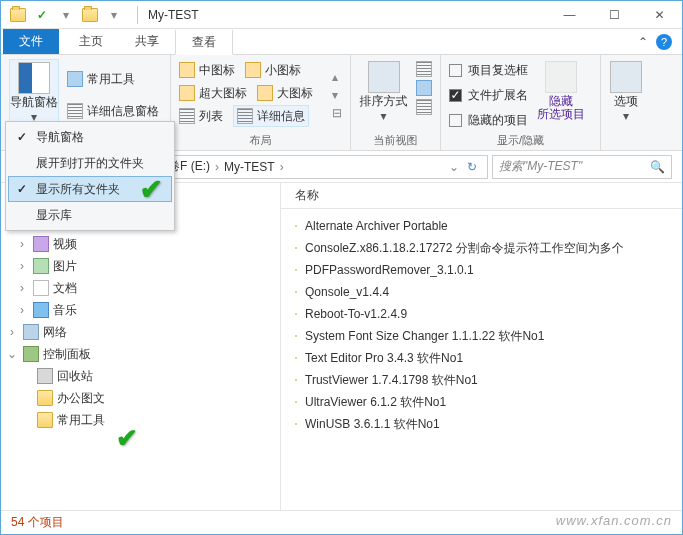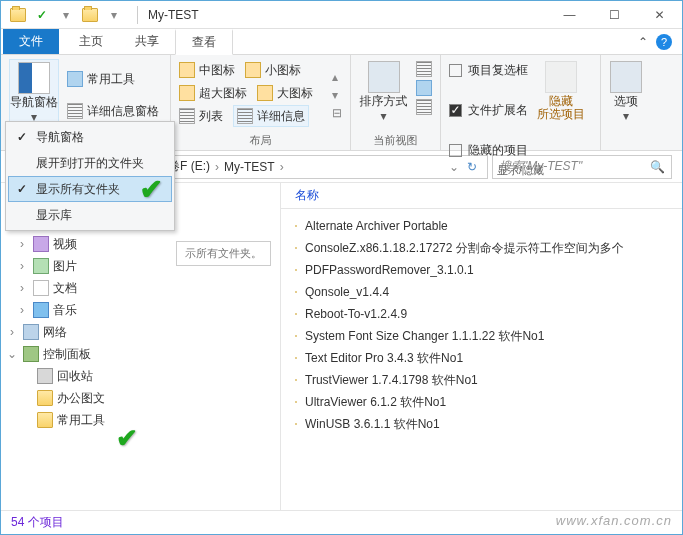--- a/index.html
+++ b/index.html
@@ -66,26 +66,26 @@
 .ti-net { background:#bcd4ea; border:1px solid #7ea0c0; }
 .ti-ctrl { background:#9fc784; border:1px solid #6a9950; }
 .ti-trash { background:#d8d8d8; border:1px solid #999; }
 .ti-mus { background:#7fc0ee; border:1px solid #4a88c7; }
 .ti-vid { background:#c8a8e8; border:1px solid #9a70c0; }
 .ti-doc { background:#fff; border:1px solid #bbb; }
 .ti-pic { background:#b5e0b5; border:1px solid #70a870; }
 .green-check2 { position:absolute; left:115px; top:240px; color:#1fa81f; font-size:26px; font-weight:bold; text-shadow:1px 1px 2px rgba(0,0,0,.3); }
 
 .listpane { flex:1; display:flex; flex-direction:column; overflow:hidden; }
-.listhead { height:26px; border-bottom:1px solid #e5e5e5; display:flex; align-items:center; padding-left:14px; color:#1d4ed8; background:#fff; }
+.listhead { height:26px; border-bottom:1px solid #e5e5e5; display:flex; align-items:center; padding-left:14px; color:#404040; background:#fff; }
 .listbody { flex:1; overflow:auto; padding:6px 0; }
 .lrow { height:22px; display:flex; align-items:center; gap:8px; padding:0 14px; color:#333; white-space:nowrap; }
 .lrow .ticon { flex-shrink:0; }
 
-.status { height:24px; border-top:1px solid #e5e5e5; display:flex; align-items:center; padding:0 10px; color:#6d28d9; font-size:12px; }
+.status { height:24px; border-top:1px solid #e5e5e5; display:flex; align-items:center; padding:0 10px; color:#c2410c; font-size:12px; }
 .watermark { position:absolute; right:10px; bottom:6px; color:#aaa; font-style:italic; font-size:13px; text-shadow:1px 1px 0 #fff; letter-spacing:1px; }
 
 .listbody::-webkit-scrollbar, .tree::-webkit-scrollbar { width:16px; }
 .listbody::-webkit-scrollbar-thumb, .tree::-webkit-scrollbar-thumb { background:#c8c8c8; border:3px solid #f0f0f0; }
 .listbody::-webkit-scrollbar-track, .tree::-webkit-scrollbar-track { background:#f0f0f0; }
 </style>
 </head>
 <body>
 
 <div class="window">
@@ -198,35 +198,35 @@
           <span class="sicon si-grid"></span>
           <span class="sicon si-a"></span>
           <span class="sicon si-grid"></span>
         </div>
       </div>
       <div class="rgroup-label">当前视图</div>
     </div>
 
     <div class="rgroup" style="width:160px">
       <div class="rgroup-body">
-        <div class="stackcol" style="gap:18px">
+        <div class="stackcol" style="gap:3px">
           <div class="smallrow">
               <span class="chk"></span>
               <span>项目复选框</span>
             </div>
           <div class="smallrow">
               <span class="chk" style="background:#333;color:#fff;text-align:center;line-height:11px">✓</span>
               <span>文件扩展名</span>
             </div>
           <div class="smallrow">
               <span class="chk"></span>
               <span>隐藏的项目</span>
             </div>
         </div>
-        <div class="bigbtn" style="color:#a16207">
+        <div class="bigbtn" style="color:#4c1d95">
           <span class="bigicon" style="opacity:.4"></span>
           <span style="white-space:pre">隐藏
 所选项目</span>
         </div>
       </div>
       <div class="rgroup-label">显示/隐藏</div>
     </div>
 
     <div class="rgroup" style="border-right:none;width:50px">
       <div class="rgroup-body">
@@ -252,21 +252,20 @@
     <div class="dd-item hov" style="position:relative">
         <span class="dd-check">✓</span>
         <span>显示所有文件夹</span>
         <span class="green-check">✔</span>
       </div>
     <div class="dd-item">
         <span class="dd-check"></span>
         <span>显示库</span>
       </div>
   </div>
-  <div class="tooltip">示所有文件夹。</div>
 
   <div class="addrbar">
     <div class="navarrow">←</div>
     <div class="navarrow" style="color:#ccc">→</div>
     <div class="navarrow" style="width:14px;color:#888">▾</div>
     <div class="navarrow">↑</div>
     <div class="crumbs">
       <span class="crumb-part">
           <span>脑</span>
           <span class="cr-chev">›</span>

